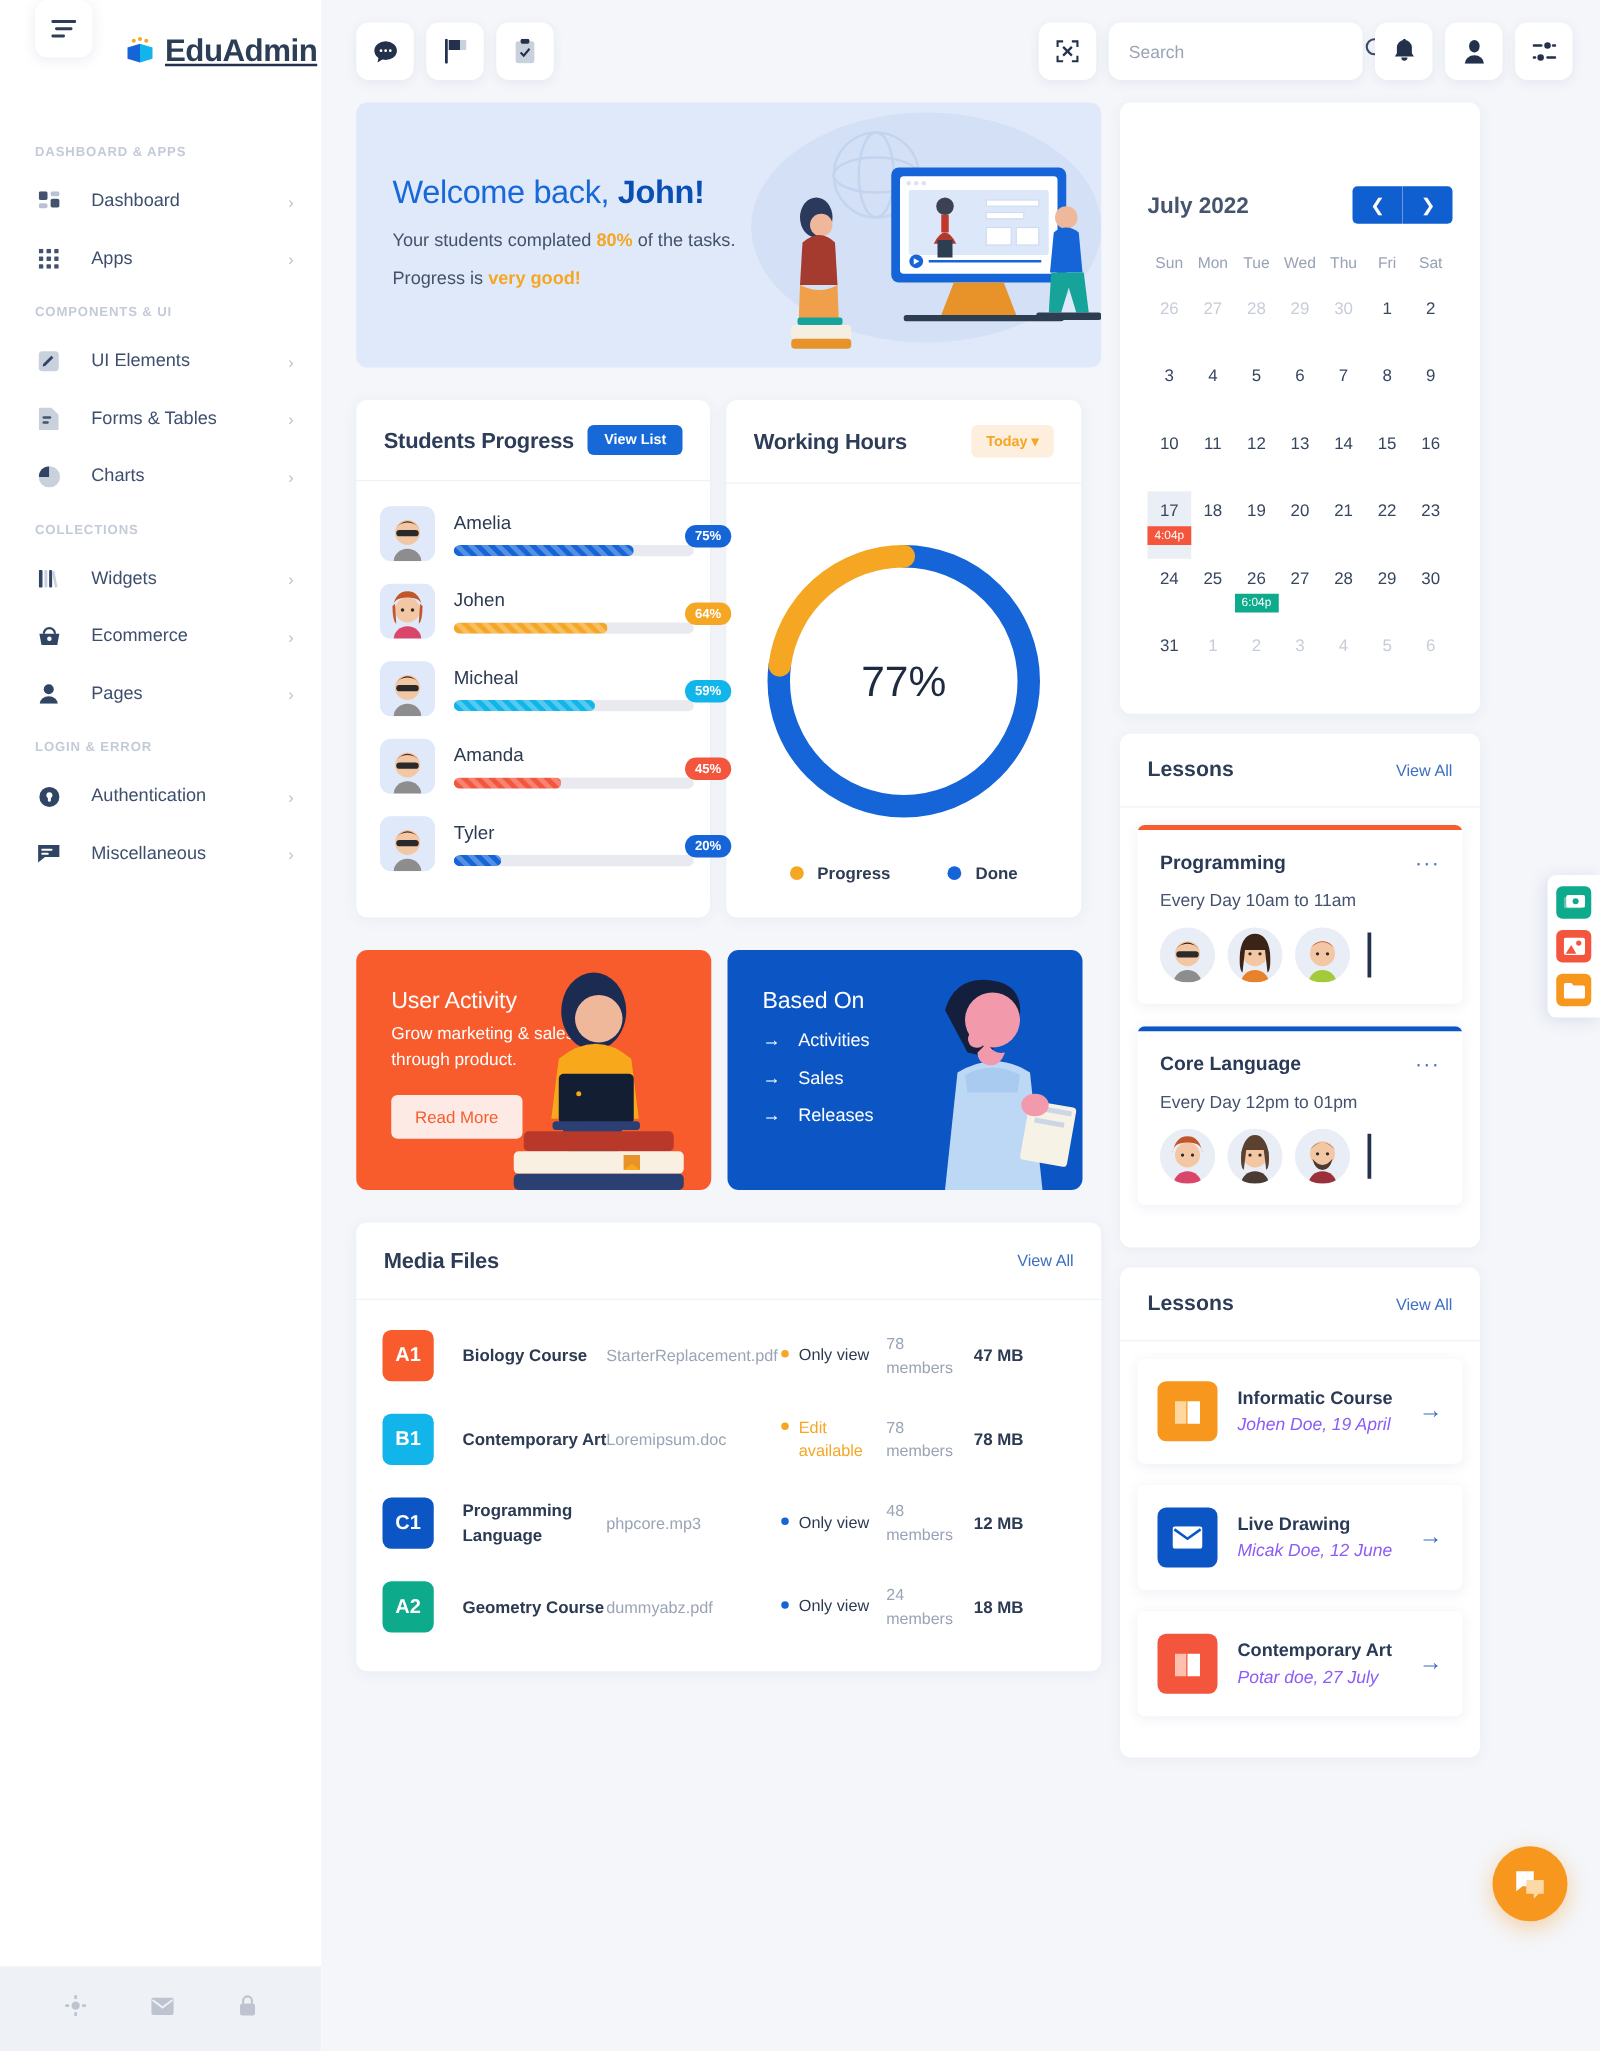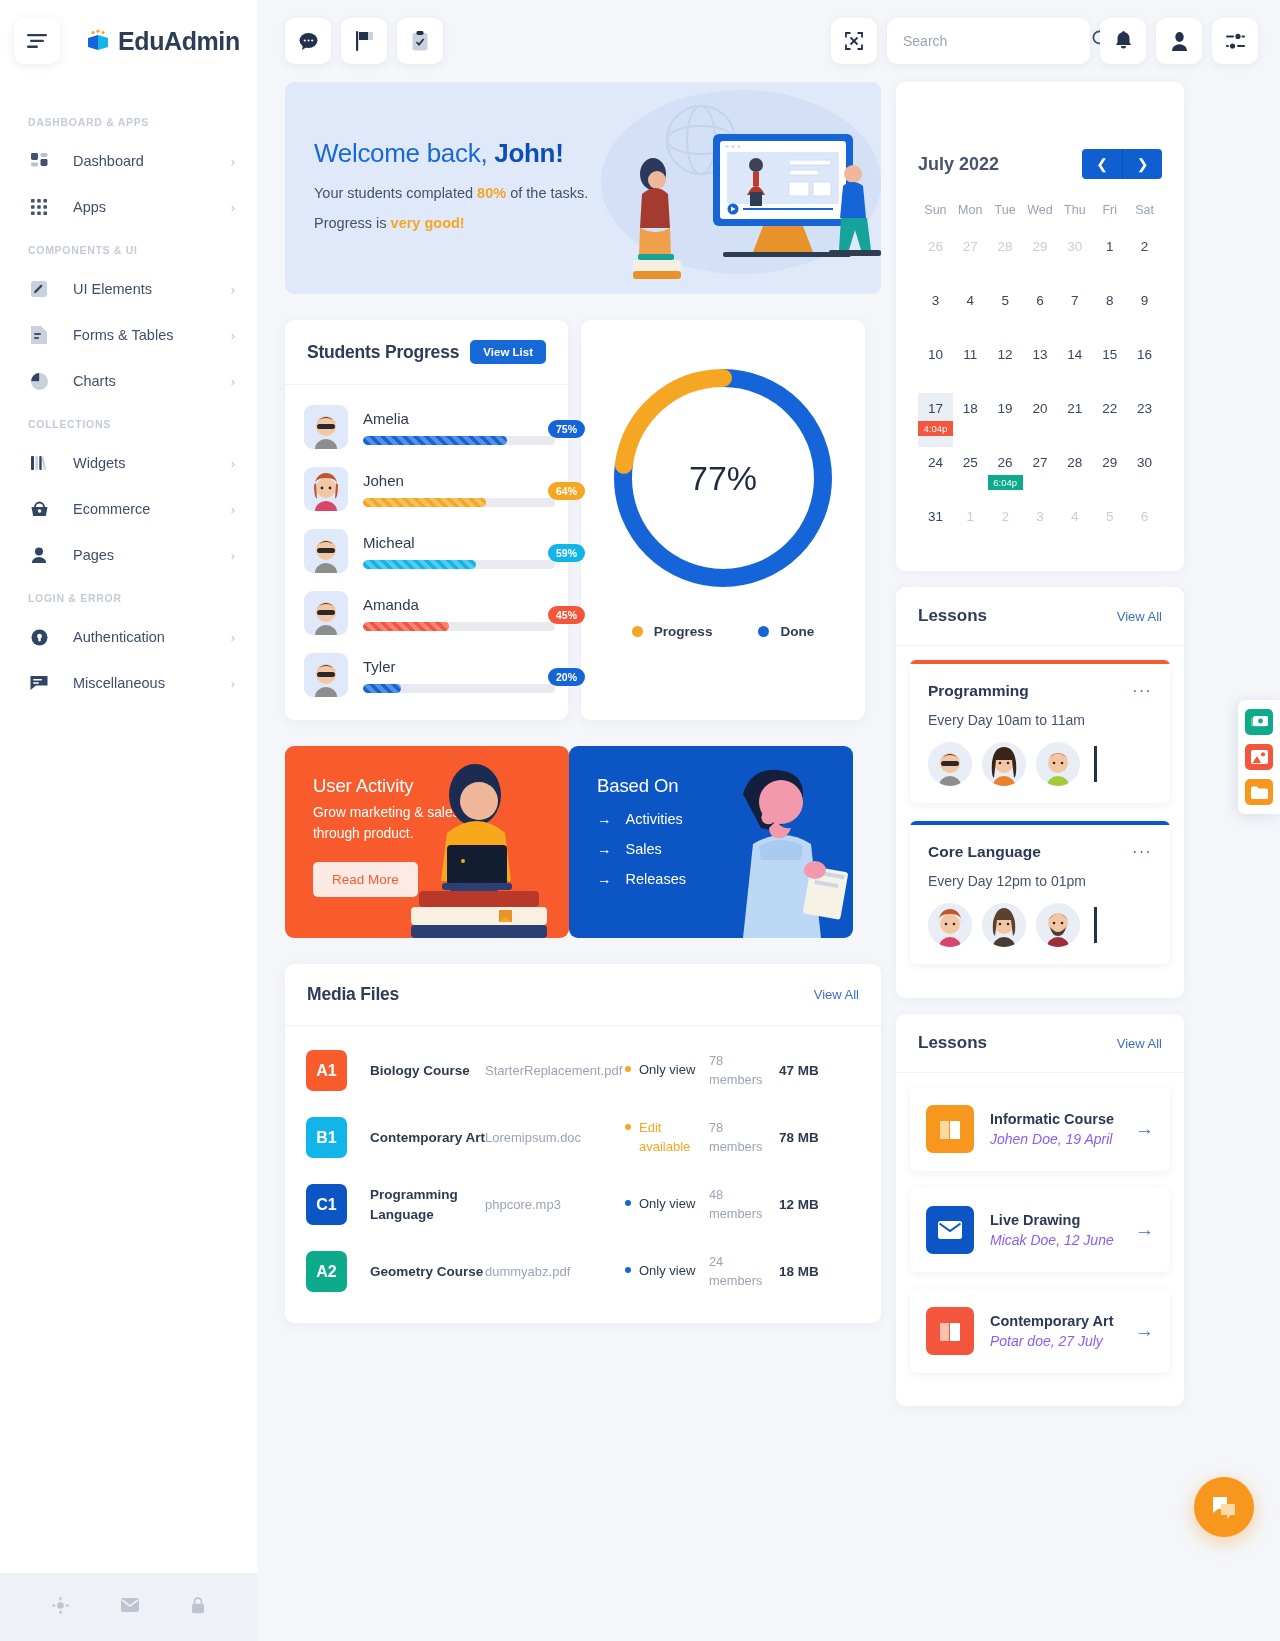--- a/index.html
+++ b/index.html
@@ -10,21 +10,21 @@
     color:#23314c;
     overflow:hidden;
   }
   .app { display:flex; width:1280px; height:1641px; position:relative; }
 
   
   .sidebar {
     width:257px; min-width:257px; background:#ffffff; height:1641px;
     position:relative; display:flex; flex-direction:column;
   }
-  .brand-row { height:82px; display:flex; align-items:center; padding-left:14px; }
+  .brand-row { height:82px; display:flex; padding-left:28px;text-decoration:underline; }
   .ham-btn {
     width:46px; height:46px; background:#fff; border-radius:10px;
     box-shadow:0 2px 10px rgba(40,60,110,.10);
     display:flex; align-items:center; justify-content:center;
   }
   .brand { display:flex; align-items:center; gap:7px; margin-left:26px; }
   .brand-logo { width:25px; height:25px; position:relative; }
   .brand-name { font-size:25px; font-weight:bold; color:#2c3e56; letter-spacing:-.4px; }
   .nav { padding-top:20px; }
   .nav-section {
@@ -129,21 +129,21 @@
     background:#fdeedd; color:#f5a623; font-size:11.5px; font-weight:600;
     padding:6px 12px; border-radius:5px; cursor:pointer;
   }
   .donut-wrap { padding:42px 0 0 0; display:flex; justify-content:center; }
   .legend { display:flex; justify-content:center; gap:46px; padding:30px 0 28px 0; }
   .lg { display:flex; align-items:center; gap:11px; }
   .lg-dot { width:11px; height:11px; border-radius:50%; }
   .lg-t { font-size:13.5px; color:#2f3d55; font-weight:600; }
 
   
-  .promo-row { display:flex; gap:0; margin-top:26px; }
+  .promo-row { display:flex; gap:13px; margin-top:26px; }
   .promo {
     width:284px; height:192px; border-radius:9px; position:relative;
     overflow:hidden; padding:29px 0 0 28px; color:#fff;
   }
   .promo.orange { background:#f85c2c; }
   .promo.blue { background:#0b55c4; }
   .promo-t { font-size:18.5px; font-weight:500; letter-spacing:-.1px; }
   .promo-p { font-size:13.8px; margin-top:5px; line-height:1.55; max-width:160px; }
   .read-more {
     display:inline-block; background:#fdeae5; color:#f85c2c; font-size:13.5px;
@@ -698,20 +698,27 @@
                   <div class="stu-track">
                     <div class="stu-fill" id="sf4" style="width: 20%; background-color: rgb(21, 101, 216);"></div>
                   </div>
                 </div>
                 <span class="stu-badge" id="sb4" style="background-color: rgb(21, 101, 216);">20%</span>
               </div>
             </div>
           </section>
 
           <section class="card wh-card">
+            <div class="card-head">
+              <span class="card-title">Working Hours</span>
+              <span class="today-pill">
+                <span>Today</span>
+                <span>▾</span>
+              </span>
+            </div>
             <div class="donut-wrap">
               <svg width="232" height="232" viewBox="0 0 232 232">
                 <circle id="donutDone" cx="116" cy="116" r="100" fill="none" stroke-width="18" stroke-linecap="round" transform="rotate(-90 116 116)" stroke="#1565d8" stroke-dasharray="483.80526865282815 628.3185307179587" stroke-dashoffset="0"></circle>
                 <circle id="donutProg" cx="116" cy="116" r="100" fill="none" stroke-width="18" stroke-linecap="round" transform="rotate(-90 116 116)" stroke="#f5a623" stroke-dasharray="144.5132620651305 628.3185307179587" stroke-dashoffset="-483.80526865282815"></circle>
                 <text id="donutCenter" x="116" y="128" text-anchor="middle" font-family="Liberation Sans, sans-serif" font-size="34" fill="#1d2a40">77%</text>
               </svg>
             </div>
             <div class="legend">
               <span class="lg">
                 <span class="lg-dot" id="lgd0" style="background-color: rgb(245, 166, 35);"></span>

